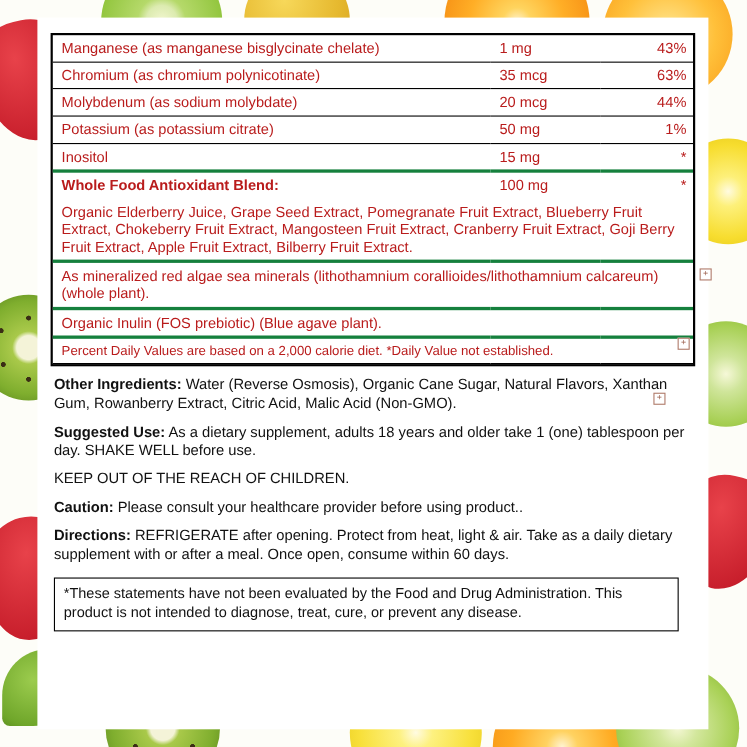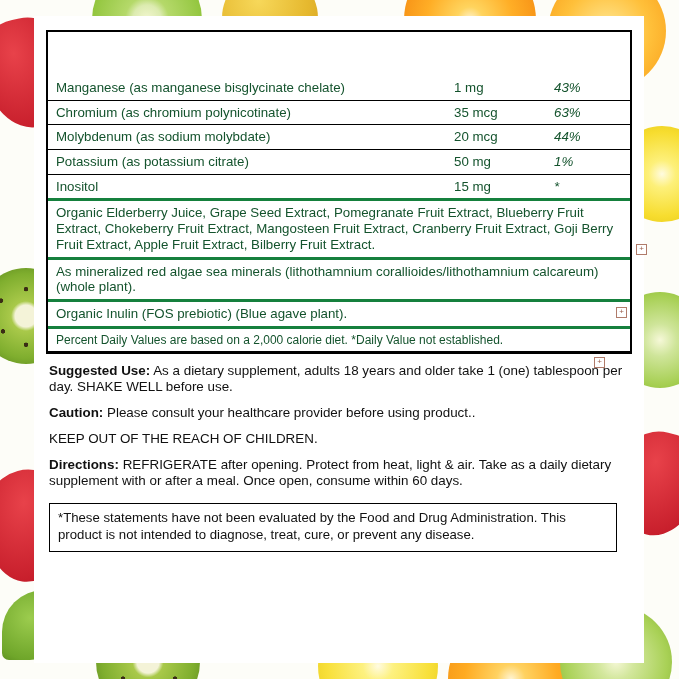--- a/index.html
+++ b/index.html
@@ -126,39 +126,37 @@
   
   .facts {
     border: 2px solid #000;
     box-sizing: border-box;
     width: 100%;
   }
   table.nut {
     border-collapse: collapse;
     width: 100%;
     font-size: 13.3px;
-    color: #14532d;
-    margin-top: 44px;
+    color: #b91c1c;
   }
   table.nut td {
     border-bottom: 1px solid #000;
     padding: 4px 6px 4px 8px;
     vertical-align: top;
     line-height: 1.18;
   }
   td.amt {
     text-align: left;
     width: 86px;
     white-space: nowrap;
   }
   td.dv {
-    text-align: left;
+    text-align: right;
     width: 70px;
     white-space: nowrap;
-    font-style: italic;
   }
   tr.noline td {
     border-bottom: none;
   }
   tr.thickline td {
     border-bottom: 3px solid #15803d;
   }
   .blendname {
     font-weight: bold;
   }
@@ -254,50 +252,60 @@
             <td>Potassium (as potassium citrate)</td>
             <td class="amt">50 mg</td>
             <td class="dv">1%</td>
           </tr>
           <tr class="thickline">
             <td>Inositol</td>
             <td class="amt">15 mg</td>
             <td class="dv">*</td>
           </tr>
 
+          <tr class="noline">
+            <td>
+              <div class="blendname">Whole Food Antioxidant Blend:</div>
+            </td>
+            <td class="amt">100 mg</td>
+            <td class="dv">*</td>
+          </tr>
           <tr class="thickline">
             <td colspan="3" class="blenddesc">Organic Elderberry Juice, Grape Seed Extract, Pomegranate Fruit Extract, Blueberry Fruit Extract, Chokeberry Fruit Extract, Mangosteen Fruit Extract, Cranberry Fruit Extract, Goji Berry Fruit Extract, Apple Fruit Extract, Bilberry Fruit Extract.</td>
           </tr>
 
           <tr class="thickline">
             <td colspan="3" class="blenddesc">As mineralized red algae sea minerals (lithothamnium corallioides/lithothamnium calcareum) (whole plant).</td>
           </tr>
 
           <tr class="thickline">
             <td colspan="3" class="blenddesc">Organic Inulin (FOS prebiotic) (Blue agave plant).</td>
           </tr>
 
           <tr class="footnote-row">
             <td colspan="3">Percent Daily Values are based on a 2,000 calorie diet. *Daily Value not established.</td>
           </tr>
         </tbody>
       </table>
     </div>
 
+    <div class="body-text">
+      <b>Other Ingredients:</b><span> Water (Reverse Osmosis), Organic Cane Sugar, Natural Flavors, Xanthan Gum, Rowanberry Extract, Citric Acid, Malic Acid (Non-GMO).</span>
+    </div>
 
     <div class="body-text">
       <b>Suggested Use:</b><span> As a dietary supplement, adults 18 years and older take 1 (one) tablespoon per day. SHAKE WELL before use.</span>
     </div>
 
     <div class="body-text">
+      <span>KEEP OUT OF THE REACH OF CHILDREN.</span>
+    </div>
+
+    <div class="body-text">
       <b>Caution:</b><span> Please consult your healthcare provider before using product..</span>
-    </div>
-
-    <div class="body-text">
-      <span>KEEP OUT OF THE REACH OF CHILDREN.</span>
     </div>
 
     <div class="body-text">
       <b>Directions:</b><span> REFRIGERATE after opening. Protect from heat, light &amp; air. Take as a daily dietary supplement with or after a meal. Once open, consume within 60 days.</span>
     </div>
 
     <div class="disclaimer">*These statements have not been evaluated by the Food and Drug Administration. This product is not intended to diagnose, treat, cure, or prevent any disease.</div>
   </div>
 
   <div class="marker" style="left:636px; top:244px;">+</div>

